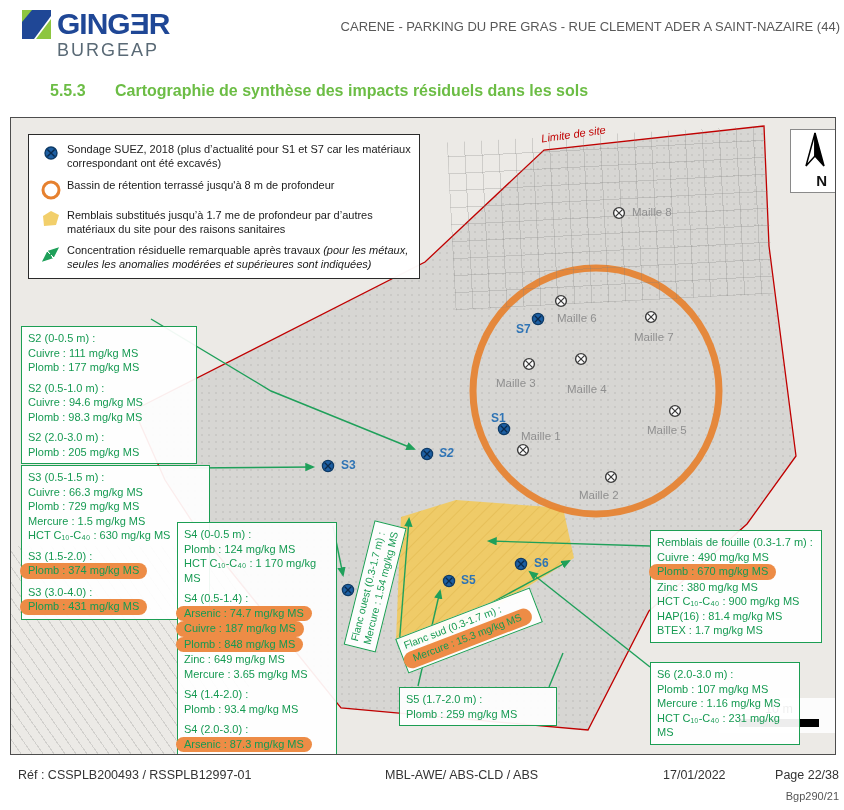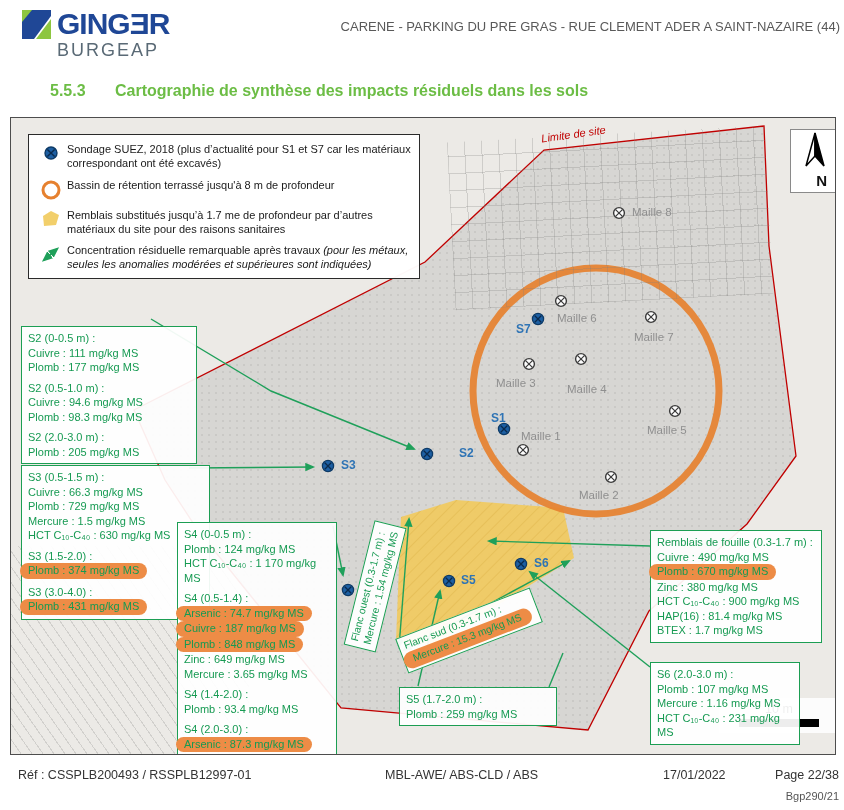--- a/index.html
+++ b/index.html
@@ -203,21 +203,21 @@
     <div id="markers">
         <div class="marker" style="left: 493px; top: 311px;"><svg width="14" height="14" viewBox="0 0 14 14">
             <circle cx="7" cy="7" r="5.6" fill="#1d5fa3" stroke="#0d3a66" stroke-width="1.3"></circle>
             <path d="M3.8 3.8 L10.2 10.2 M10.2 3.8 L3.8 10.2" stroke="#0a2a4d" stroke-width="1.3"></path>
           </svg></div>
         <div class="s-label" style="left: 480px; top: 293px;">S1</div>
         <div class="marker" style="left: 416px; top: 336px;"><svg width="14" height="14" viewBox="0 0 14 14">
             <circle cx="7" cy="7" r="5.6" fill="#1d5fa3" stroke="#0d3a66" stroke-width="1.3"></circle>
             <path d="M3.8 3.8 L10.2 10.2 M10.2 3.8 L3.8 10.2" stroke="#0a2a4d" stroke-width="1.3"></path>
           </svg></div>
-        <div class="s-label" style="left: 448px; top: 328px;">S2</div>
+        <div class="s-label" style="left: 428px; top: 328px; font-style: italic;">S2</div>
         <div class="marker" style="left: 317px; top: 348px;"><svg width="14" height="14" viewBox="0 0 14 14">
             <circle cx="7" cy="7" r="5.6" fill="#1d5fa3" stroke="#0d3a66" stroke-width="1.3"></circle>
             <path d="M3.8 3.8 L10.2 10.2 M10.2 3.8 L3.8 10.2" stroke="#0a2a4d" stroke-width="1.3"></path>
           </svg></div>
         <div class="s-label" style="left: 330px; top: 340px;">S3</div>
         <div class="marker" style="left: 337px; top: 472px;"><svg width="14" height="14" viewBox="0 0 14 14">
             <circle cx="7" cy="7" r="5.6" fill="#1d5fa3" stroke="#0d3a66" stroke-width="1.3"></circle>
             <path d="M3.8 3.8 L10.2 10.2 M10.2 3.8 L3.8 10.2" stroke="#0a2a4d" stroke-width="1.3"></path>
           </svg></div>
         <div class="marker" style="left: 438px; top: 463px;"><svg width="14" height="14" viewBox="0 0 14 14">

